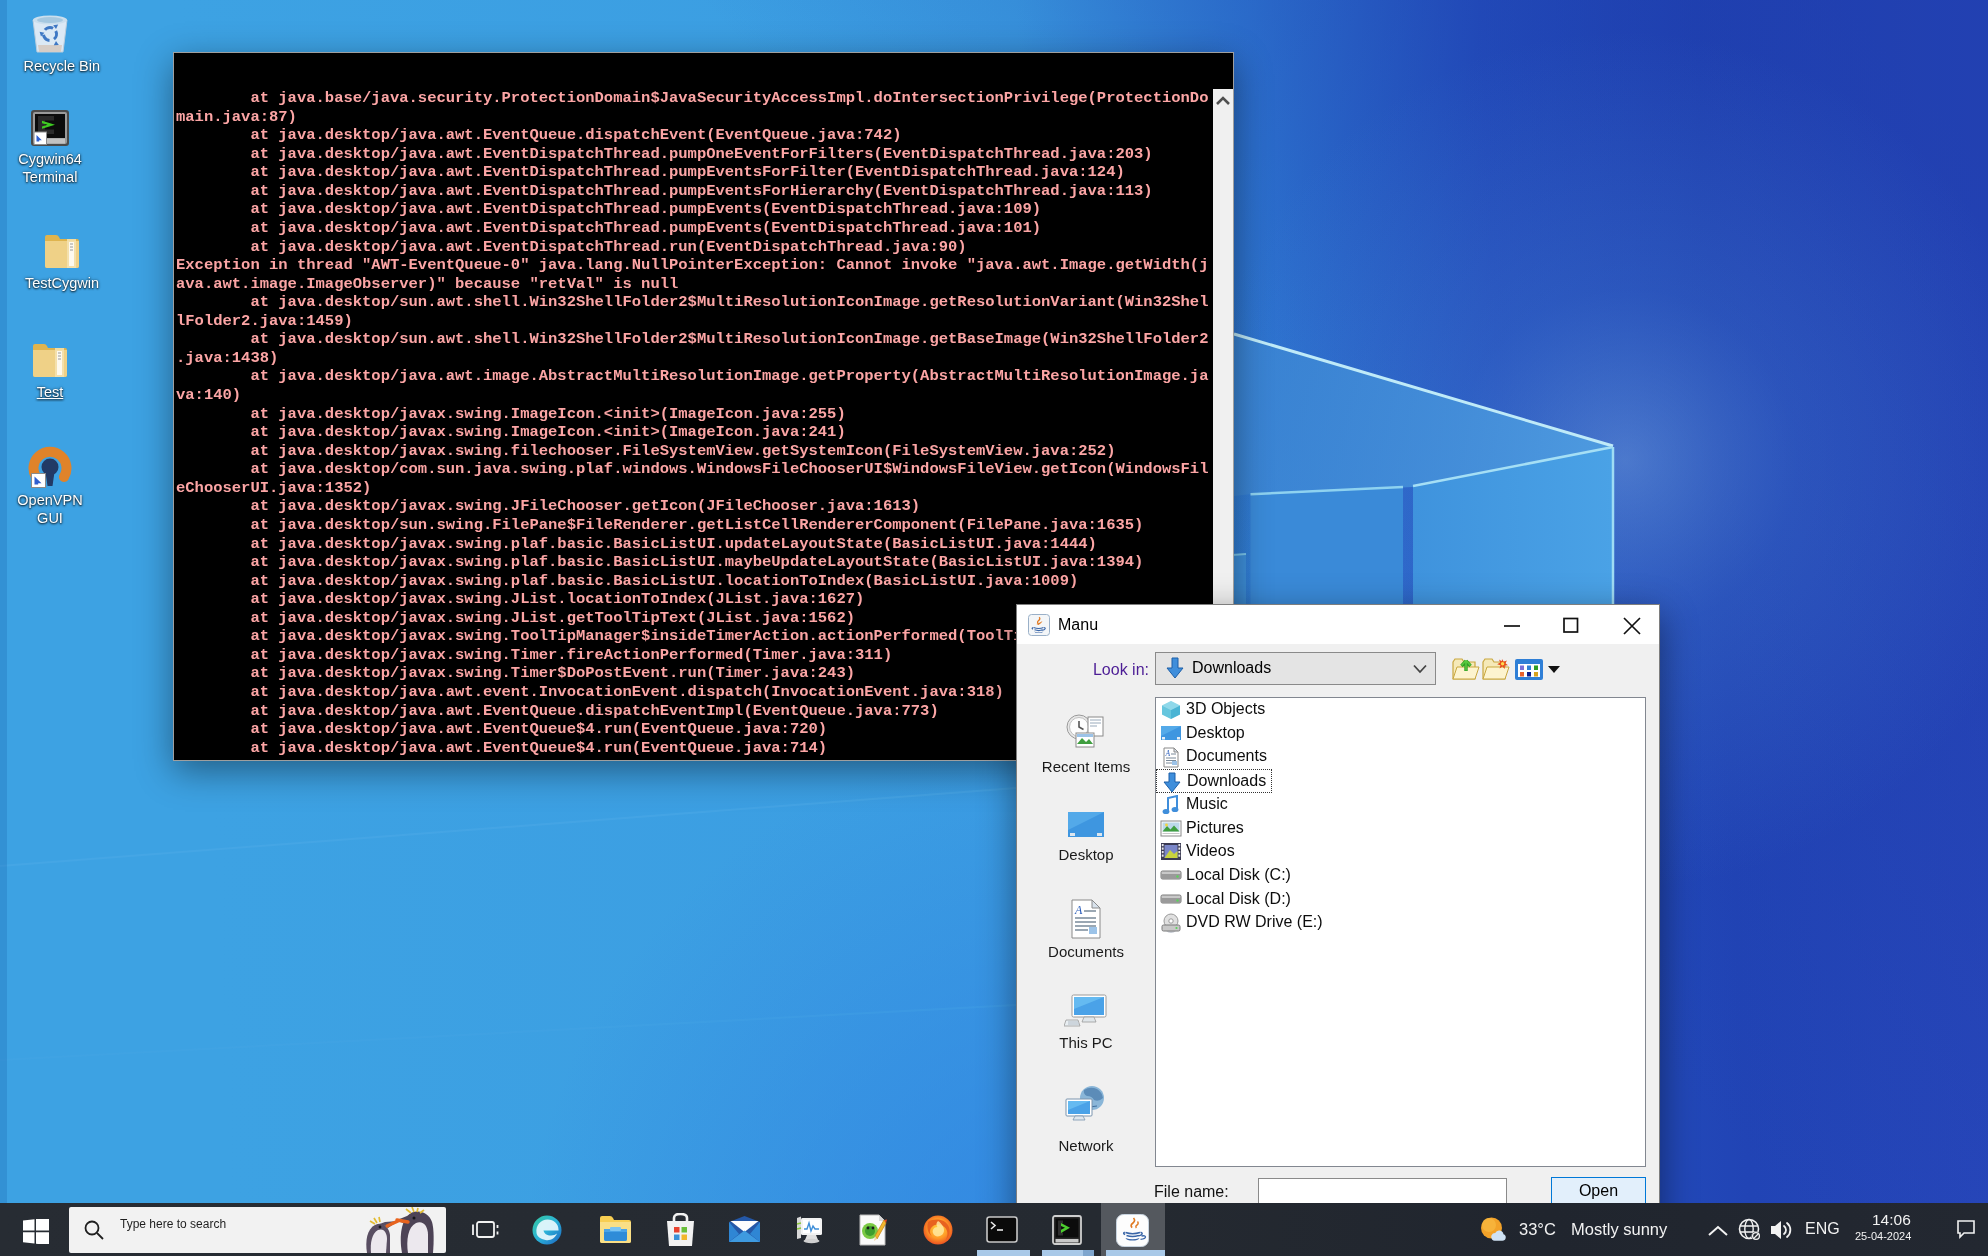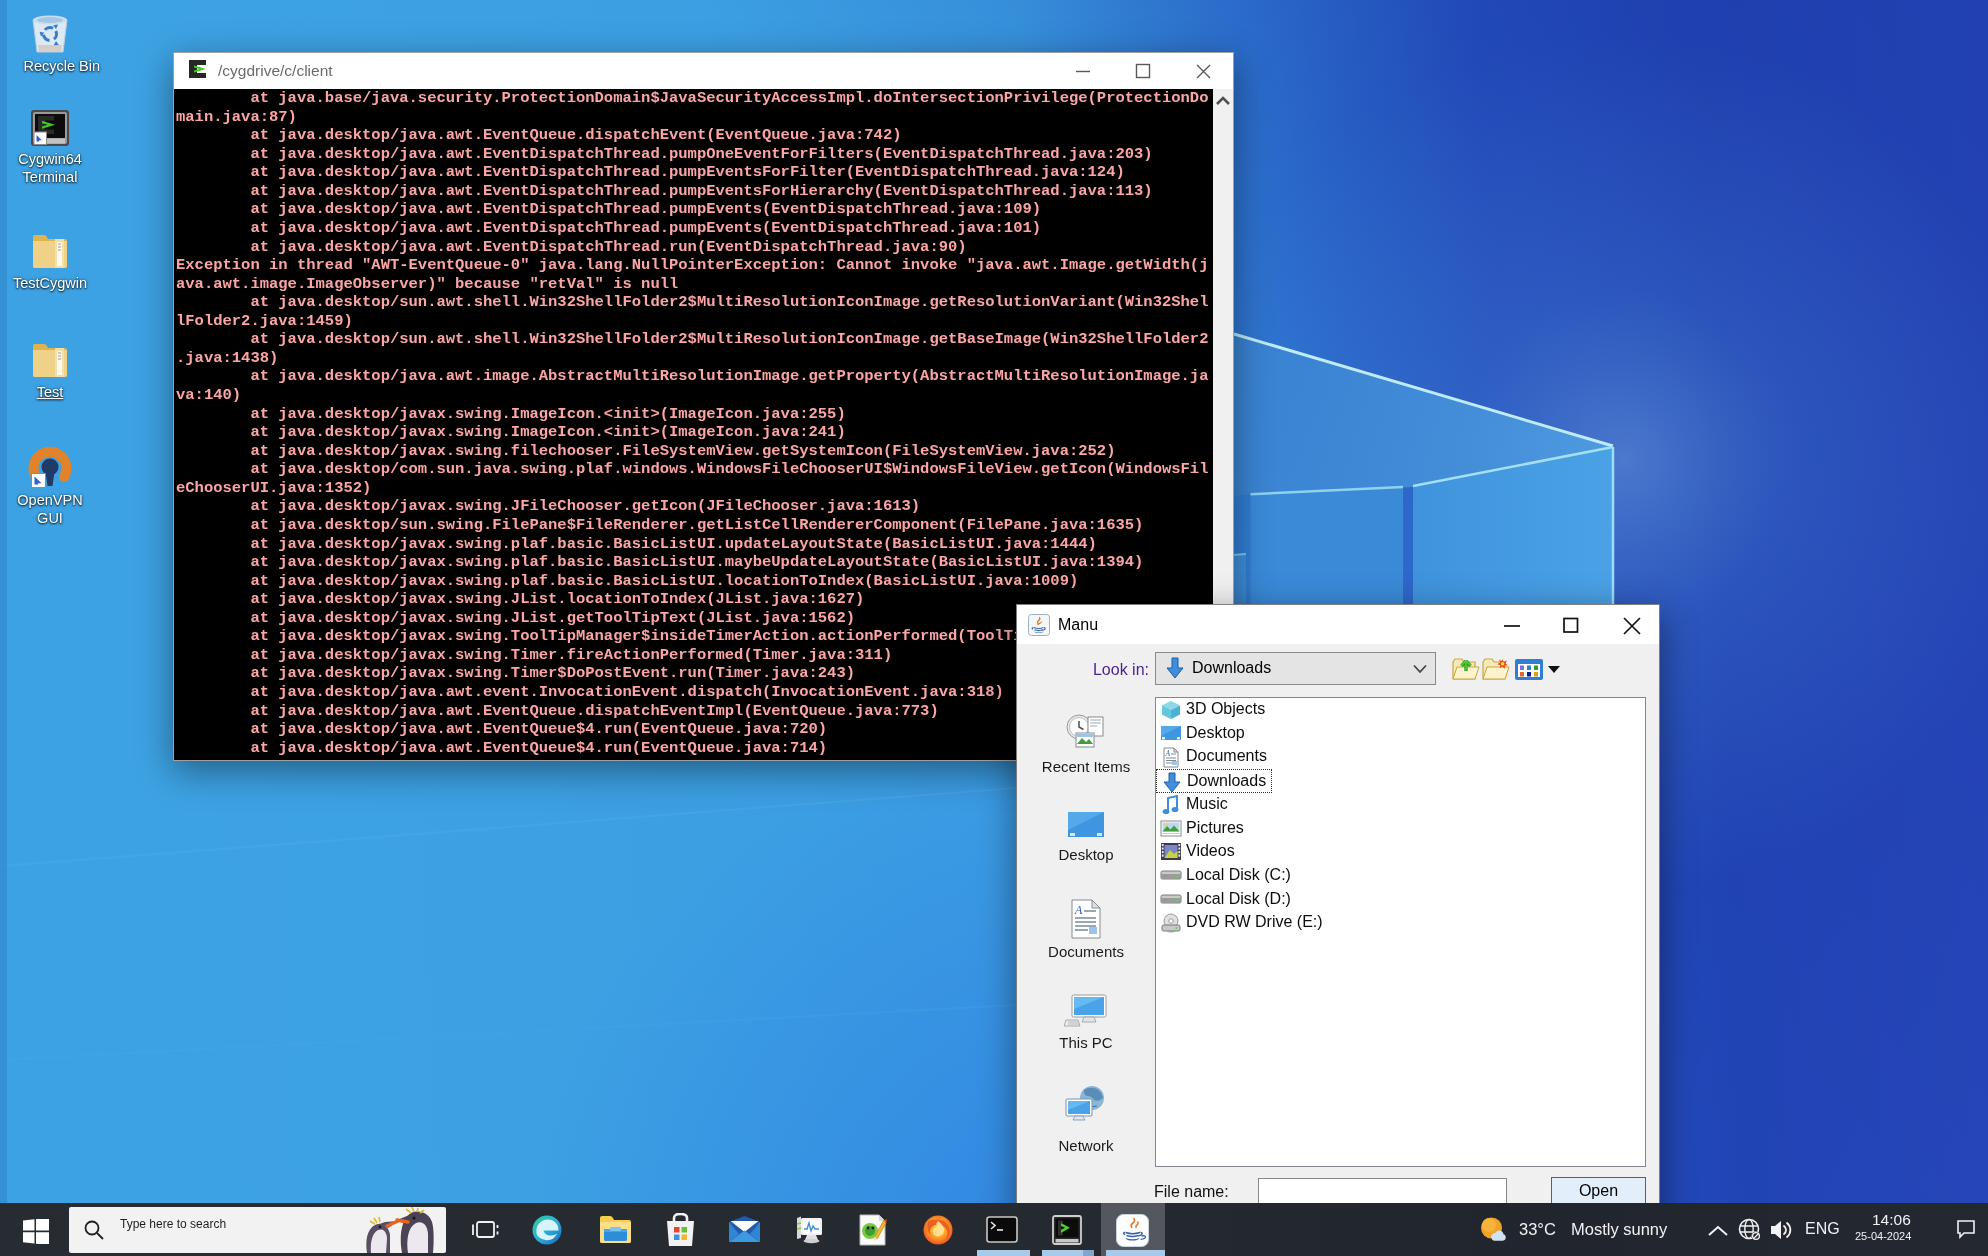--- a/index.html
+++ b/index.html
@@ -125,21 +125,21 @@
         <rect x="6" y="4" width="30" height="24" fill="#0c0c0c"></rect>
         <path d="M9,6 L25,6 L25,10.5 L16,10.5 L16,19.5 L25,19.5 L25,24 L9,24 Z" fill="#2a2a2a"></path>
         <path d="M13,10.8 L26,14.8 L13,18.8 L13,16.4 L18.5,14.8 L13,13.2 Z" fill="#3ec922"></path>
         <rect x="6" y="28.5" width="30" height="5" fill="#c2c2c2"></rect>
         <rect x="5" y="22" width="12.5" height="12.5" fill="#fff" stroke="#8a8a8a"></rect>
         <path d="M7.5,31.5 L7.5,25 L12.8,30.2 L10.2,30.2 L10.2,31.5 Z" fill="#2f5fd0"></path>
       </svg>
       <div style="margin-top:3px;">Cygwin64<br>Terminal</div>
     </div>
 
-    <div class="dicon" style="left:0;top:231px;">
+    <div class="dicon" style="left:12px;top:231px;">
       <svg width="38" height="39" viewBox="0 0 38 39">
         <path d="M2,6 Q2,4 4,4 L13,4 Q15,4 16,6 L17,8 L34,8 Q36,8 36,10 L36,35 Q36,37 34,37 L4,37 Q2,37 2,35 Z" fill="#dfb44e"></path>
         <path d="M2,10 L36,10 L36,35 Q36,37 34,37 L4,37 Q2,37 2,35 Z" fill="#efd187"></path>
         <path d="M24,8 L33,8 L33,37 L24,37 Z" fill="#f5e3b2" opacity="0.85"></path>
         <rect x="26" y="11" width="5" height="24" fill="#fff" opacity="0.8"></rect>
         <path d="M27 13 h3 M27 16 h3 M27 19 h3" stroke="#9a9a9a" stroke-width="1"></path>
       </svg>
       <div style="margin-top:5px;">TestCygwin</div>
     </div>
 
@@ -160,34 +160,20 @@
         <circle cx="22" cy="21" r="8.5" fill="#223a66"></circle>
         <path d="M17.5,26 L26.5,26 L24.5,40 L19.5,40 Z" fill="#223a66"></path>
         <rect x="3.5" y="27.5" width="14" height="14" fill="#fff" stroke="#8a8a8a"></rect>
         <path d="M6.5,38.5 L6.5,30.5 L13.5,37.2 L10.2,37.2 L10.2,38.5 Z" fill="#2f5fd0"></path>
       </svg>
       <div style="margin-top:2px;">OpenVPN<br>GUI</div>
     </div>
   </div>
 
   <div id="term">
-    <div class="tbar">
-      <span class="ticon"><svg width="22" height="22" viewBox="0 0 22 22">
-        <path d="M2,2 L19,2 L19,7 L10,7 L10,15 L19,15 L19,20 L2,20 Z" fill="#262626"></path>
-        <path d="M7,7.5 L19,11 L7,14.5 L7,12.4 L12,11 L7,9.6 Z" fill="#3ec922"></path>
-      </svg></span>
-      <span class="ttitle">/cygdrive/c/client</span>
-      <div class="tbtns">
-        <svg width="180" height="36" viewBox="0 0 180 36">
-          <path d="M23,18.5 H37" stroke="#5a5a5a" stroke-width="1.4"></path>
-          <rect x="83.5" y="11.5" width="13" height="13" fill="none" stroke="#5a5a5a" stroke-width="1.4"></rect>
-          <path d="M144,12 L157,25 M157,12 L144,25" stroke="#5a5a5a" stroke-width="1.4"></path>
-        </svg>
-      </div>
-    </div>
     <pre id="tpre">        at java.base/java.security.ProtectionDomain$JavaSecurityAccessImpl.doIntersectionPrivilege(ProtectionDo
 main.java:87)
         at java.desktop/java.awt.EventQueue.dispatchEvent(EventQueue.java:742)
         at java.desktop/java.awt.EventDispatchThread.pumpOneEventForFilters(EventDispatchThread.java:203)
         at java.desktop/java.awt.EventDispatchThread.pumpEventsForFilter(EventDispatchThread.java:124)
         at java.desktop/java.awt.EventDispatchThread.pumpEventsForHierarchy(EventDispatchThread.java:113)
         at java.desktop/java.awt.EventDispatchThread.pumpEvents(EventDispatchThread.java:109)
         at java.desktop/java.awt.EventDispatchThread.pumpEvents(EventDispatchThread.java:101)
         at java.desktop/java.awt.EventDispatchThread.run(EventDispatchThread.java:90)
 Exception in thread "AWT-EventQueue-0" java.lang.NullPointerException: Cannot invoke "java.awt.Image.getWidth(j

